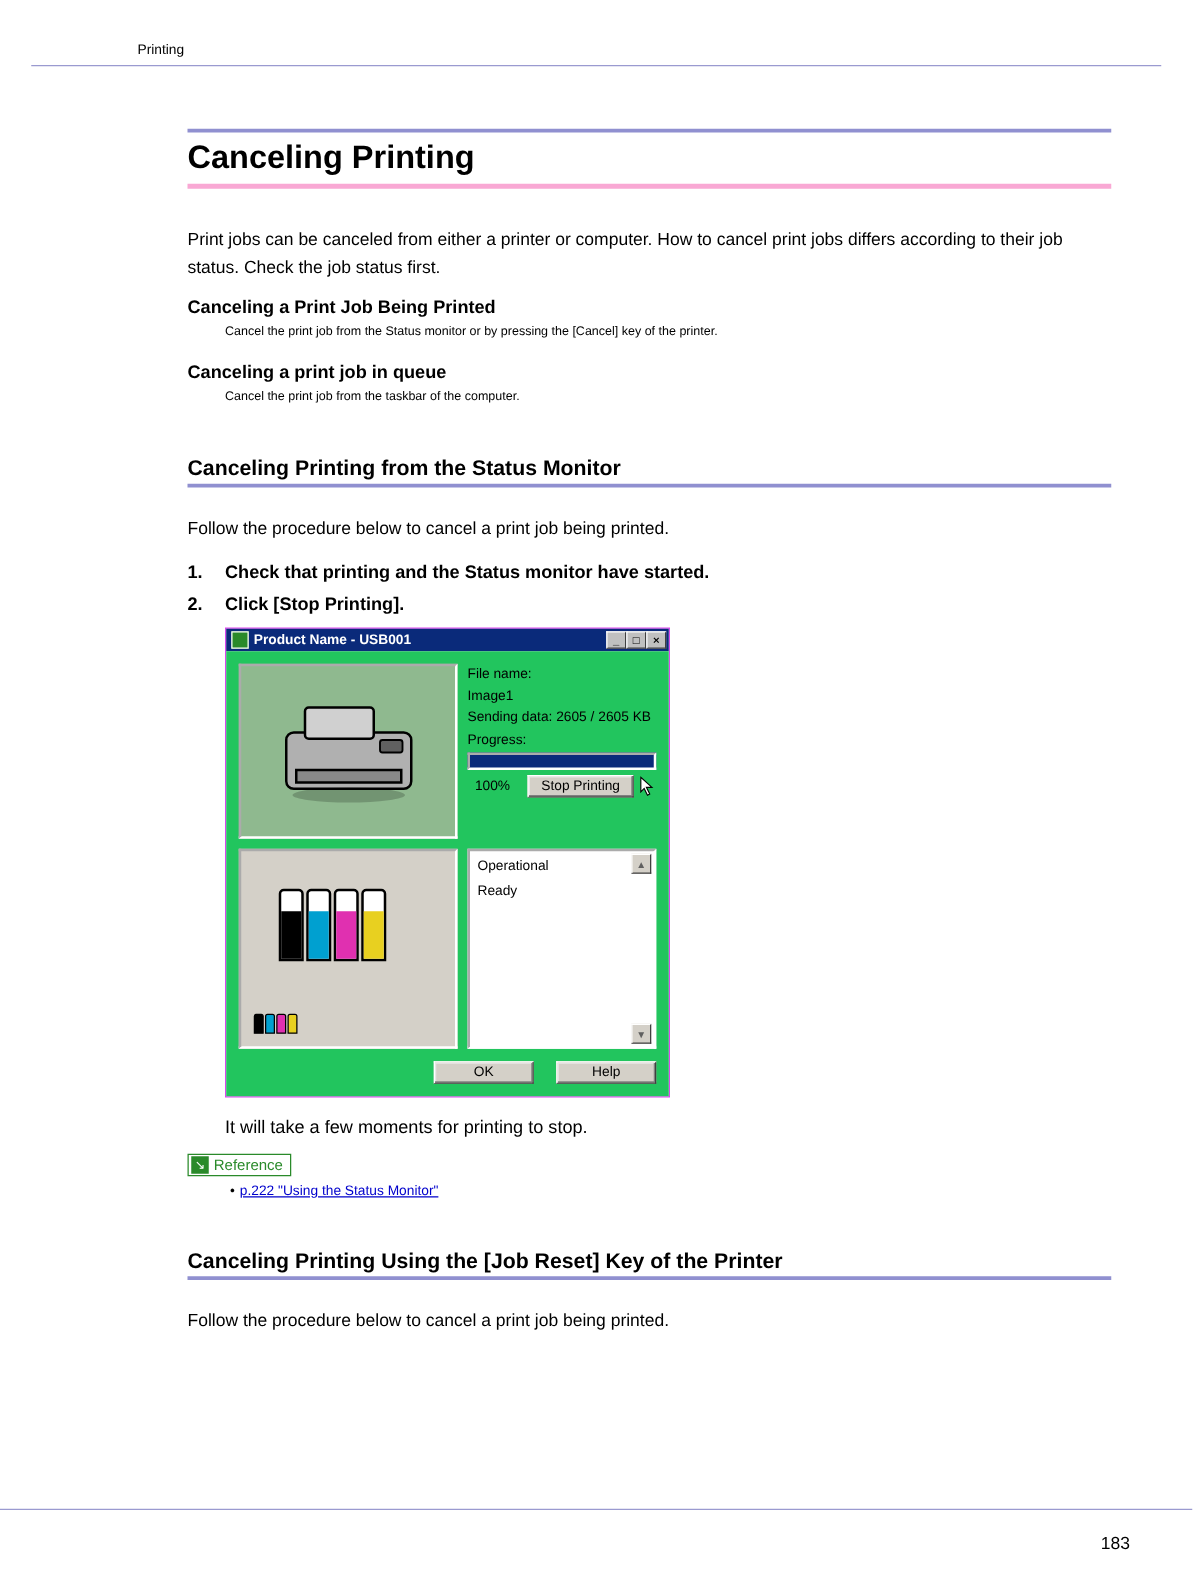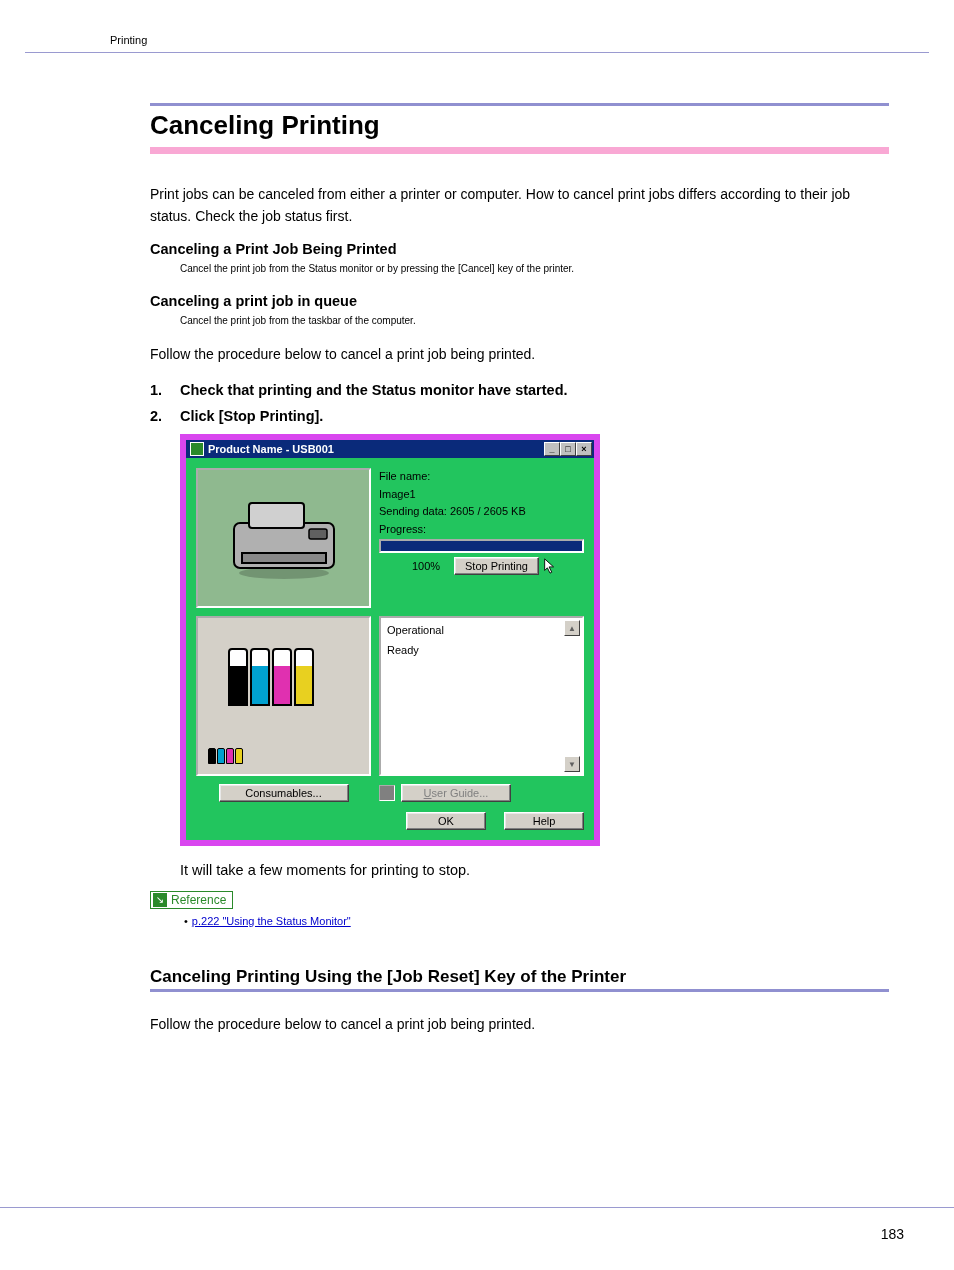--- a/index.html
+++ b/index.html
@@ -24,21 +24,21 @@
     align-items: flex-end;
     padding-bottom: 6px;
     padding-left: 85px;
   }
   .header-zone span { font-size: 11px; }
   .content-area {
     padding: 50px 40px 0 125px;
   }
   .main-heading-wrap {
     border-top: 3px solid #9090d0;
-    border-bottom: 7px solid #f9a8d4;
+    border-bottom: 4px solid #f9a8d4;
     padding: 4px 0 6px 0;
     margin-bottom: 30px;
   }
   .main-heading { font-size: 26px; font-weight: bold; }
   .body-text { font-size: 14px; line-height: 1.55; margin-bottom: 14px; }
   .sub-bold { font-size: 14.5px; font-weight: bold; margin-bottom: 4px; }
   .sub-indent { font-size: 10px; line-height: 1.55; margin: 0 0 16px 30px; }
   .section-head {
     font-size: 17px; font-weight: bold;
     border-bottom: 3px solid #9090d0;
@@ -65,22 +65,22 @@
   }
   .ref-link {
     color: #0000cc; font-size: 11px; text-decoration: underline;
     margin-left: 34px; display: block;
   }
   .ref-link::before { content: "• "; color: #000; text-decoration: none; display: inline-block; margin-right: 4px; }
   .page-num { position: absolute; right: 50px; bottom: 28px; font-size: 14px; }
 
   
   .dialog {
-    width: 420px; margin: 8px 0 0 30px;
-    border: 6px solid #d946ef;
+    width: 356px; margin: 8px 0 0 30px;
+    border: 1px solid #d946ef;
   }
   .titlebar {
     background: #0a2a7a; color: #fff;
     display: flex; align-items: center; justify-content: space-between;
     font-size: 11px; font-weight: bold; padding: 2px 2px 2px 4px;
   }
   .titlebar-left { display: flex; align-items: center; gap: 4px; }
   .app-ico { width: 14px; height: 14px; background: #2a8a2a; border: 1px solid #fff; }
   .win-btns { display: flex; gap: 0; }
   .win-btn { width: 16px; height: 14px; background: #c0c0c0; border: 1px solid #fff; border-right-color:#404040; border-bottom-color:#404040; display:flex; align-items:center; justify-content:center; font-size:9px; color:#000; font-family: sans-serif; }
@@ -143,20 +143,21 @@
     </div>
 
     <p class="body-text">Print jobs can be canceled from either a printer or computer. How to cancel print jobs differs according to their job status. Check the job status first.</p>
 
     <p class="sub-bold">Canceling a Print Job Being Printed</p>
     <p class="sub-indent">Cancel the print job from the Status monitor or by pressing the [Cancel] key of the printer.</p>
 
     <p class="sub-bold">Canceling a print job in queue</p>
     <p class="sub-indent">Cancel the print job from the taskbar of the computer.</p>
 
+    <div class="section-head">Canceling Printing from the Status Monitor</div>
     <p class="body-text">Follow the procedure below to cancel a print job being printed.</p>
 
     <div class="ol">
       <div class="ol-item">
         <span class="ol-num">1.</span>
         <span>Check that printing and the Status monitor have started.</span>
       </div>
       <div class="ol-item">
         <span class="ol-num">2.</span>
         <span>Click [Stop Printing].</span>
@@ -227,29 +228,20 @@
               <div class="mini" style="background:#e8d020"></div>
             </div>
           </div>
           <div class="status-box">
             <div>Operational</div>
             <div style="margin-top:8px">Ready</div>
             <div class="scroll-btn" style="top:2px">▲</div>
             <div class="scroll-btn" style="bottom:2px">▼</div>
           </div>
         </div>
-        <div class="dlg-row3">
-          <div class="left">
-            <button class="btn3d" style="width:130px">Consumables...</button>
-          </div>
-          <div class="right">
-            <span class="guide-ico"></span>
-            <button class="btn3d disabled" style="width:110px"><span class="u">U</span><span>ser Guide...</span></button>
-          </div>
-        </div>
         <div class="dlg-row4">
           <button class="btn3d">OK</button>
           <button class="btn3d">Help</button>
         </div>
       </div>
     </div>
 
     <p class="note-after">It will take a few moments for printing to stop.</p>
 
     <div class="ref-badge">

